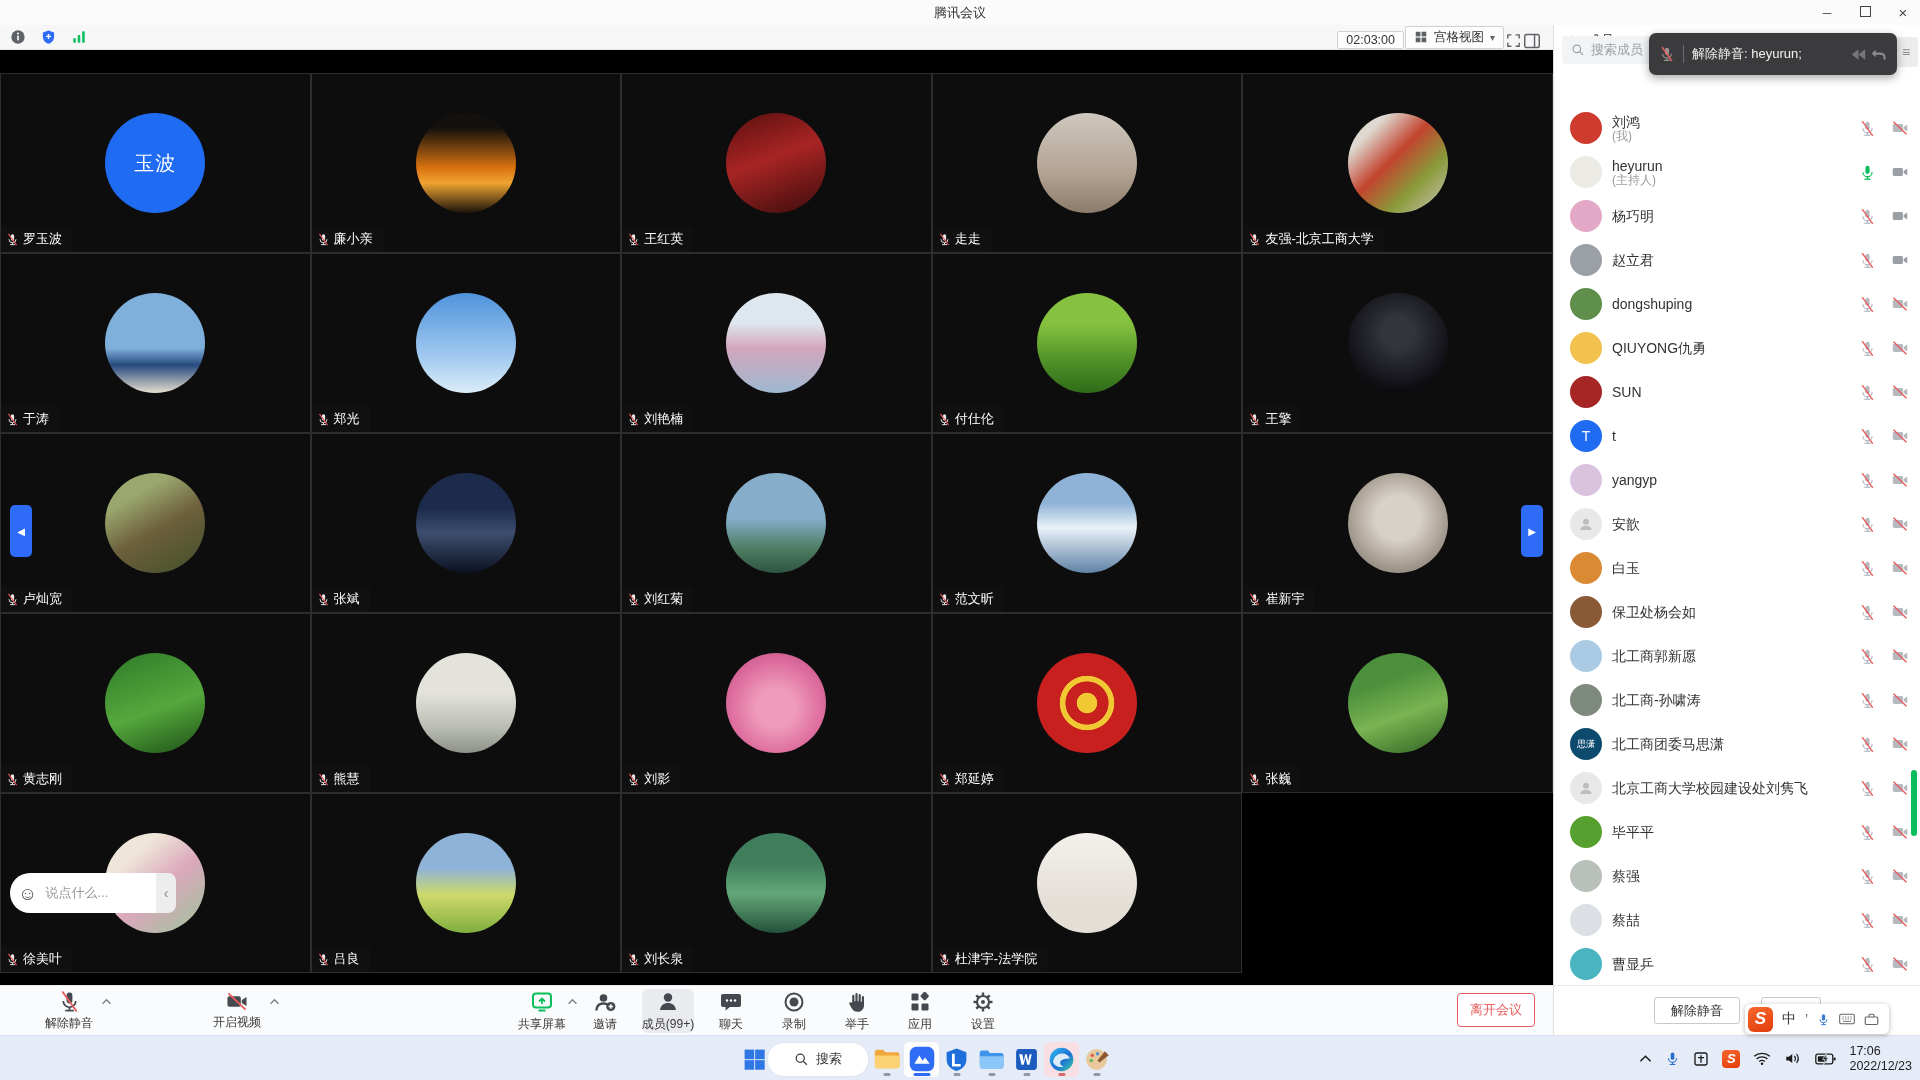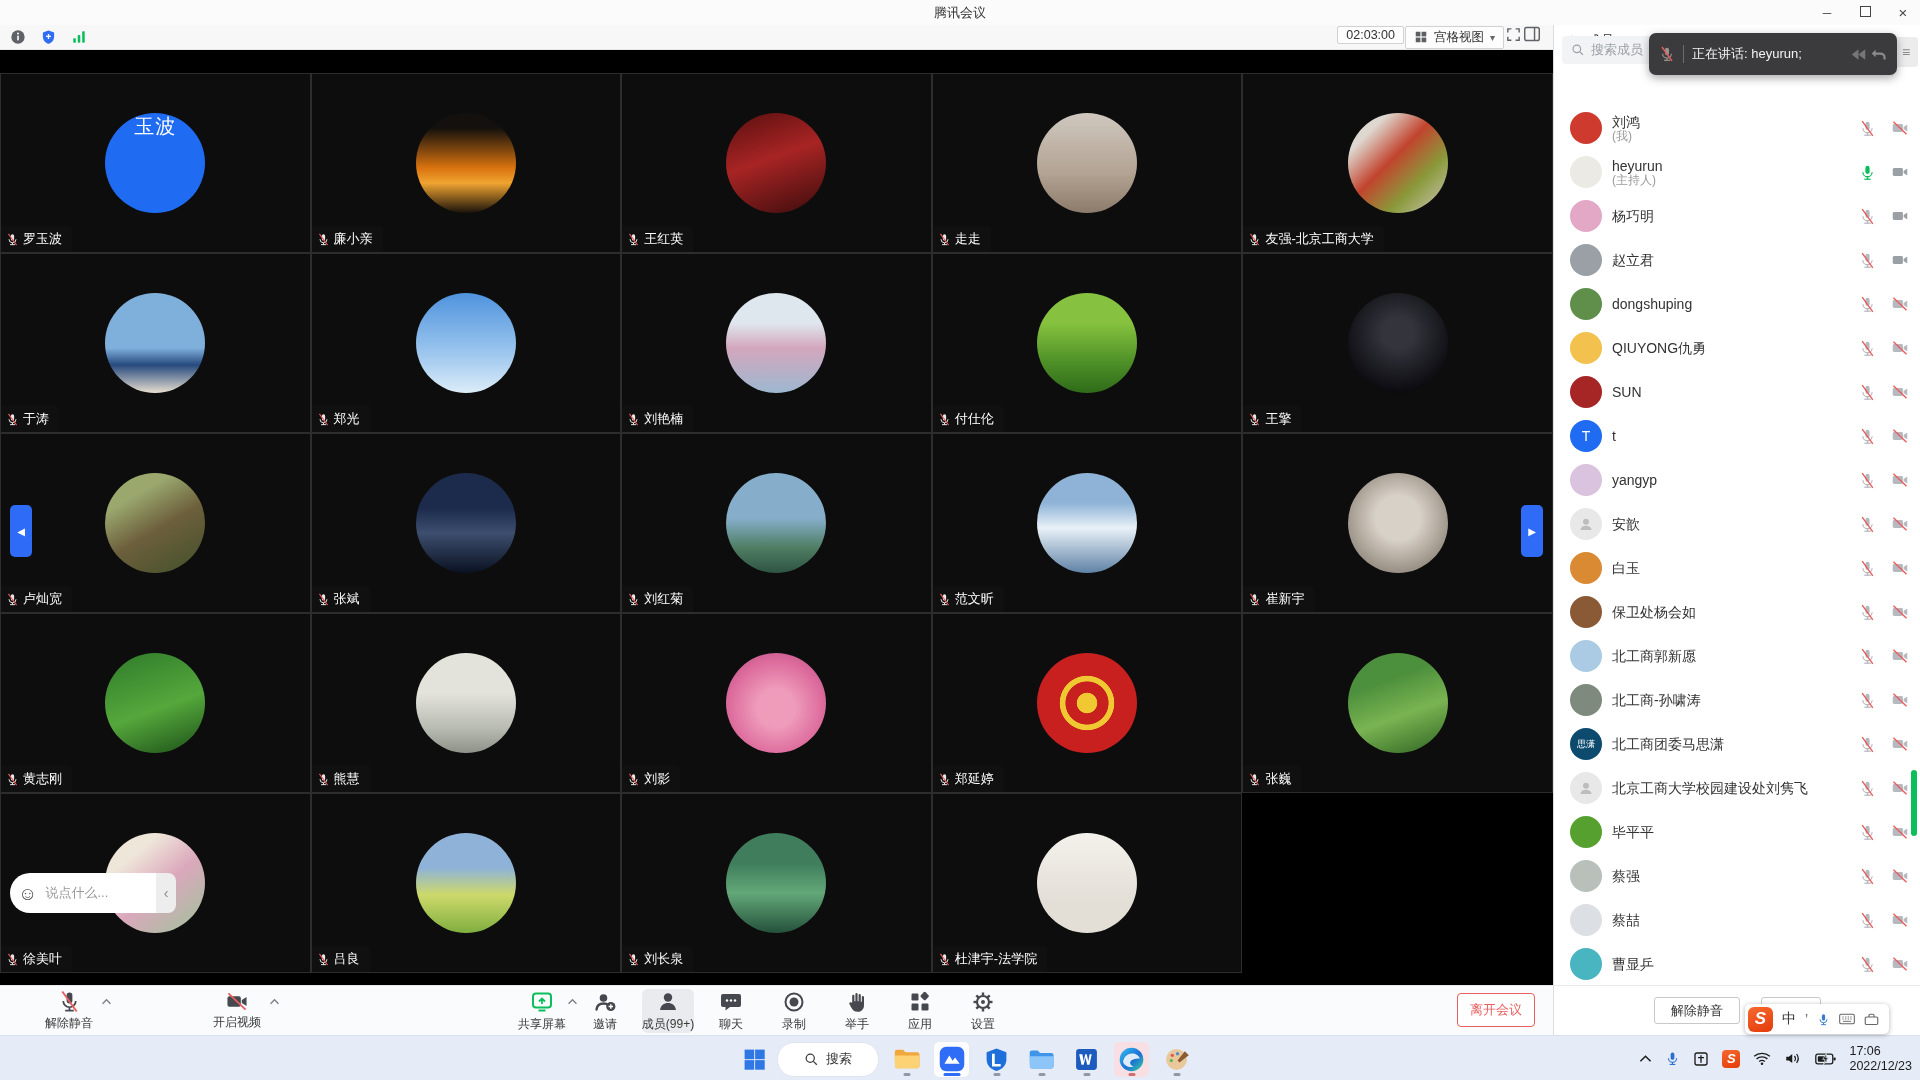--- a/index.html
+++ b/index.html
@@ -10,32 +10,32 @@
   .titlebar{position:absolute;top:0;left:0;width:1920px;height:25px;background:#fbfbfb;border-bottom:1px solid #ececec;
             display:flex;align-items:center;justify-content:center;}
   .title{font-size:13px;color:#333;}
   .win-controls{position:absolute;right:10px;top:0;height:25px;display:flex;align-items:center;gap:24px;color:#444;}
   .wc{font-size:12px;line-height:1;cursor:default;width:14px;text-align:center;}
   .maxbox{width:9px;height:9px;border:1.2px solid #444;display:inline-block;}
   
   .toolbar{position:absolute;top:25px;left:0;width:1553px;height:25px;background:#f7f7f8;border-bottom:1px solid #e6e6e6;
            display:flex;align-items:center;box-sizing:border-box;}
   .tl-icons{display:flex;align-items:center;gap:15px;margin-left:10px;}
-  .tr-cluster{margin-left:auto;display:flex;align-items:flex-start;gap:1px;margin-right:12px;}
+  .tr-cluster{margin-left:auto;display:flex;align-items:flex-end;gap:1px;margin-right:12px;}
   .timer{border:1px solid #d2d2d2;background:#fdfdfd;border-radius:2px;padding:1px 8px;font-size:12.5px;color:#333;}
   .viewbtn{border:1px solid #d2d2d2;background:#fdfdfd;border-radius:2px;padding:2px 8px;display:flex;align-items:center;gap:6px;
            font-size:12.5px;color:#333;}
   .caret{font-size:10px;color:#666;}
   
   .video-area{position:absolute;top:50px;left:0;width:1553px;height:935px;background:#000;}
   .grid{position:absolute;top:23px;left:0;width:1553px;height:900px;display:grid;
         grid-template-columns:repeat(5,1fr);grid-template-rows:repeat(5,180px);}
   .tile{position:relative;background:#0d0d0d;border:1px solid #2d2d2d;box-sizing:border-box;
         display:flex;align-items:center;justify-content:center;}
-  .t-ava{width:100px;height:100px;border-radius:50%;display:flex;justify-content:center;overflow:hidden;}
+  .t-ava{width:100px;height:100px;border-radius:50%;display:flex;align-items:center;justify-content:center;overflow:hidden;}
   .pill{position:absolute;left:0;bottom:0;background:rgba(18,18,18,.8);color:#fff;font-size:13px;
         display:flex;align-items:center;gap:4px;padding:4px 10px 4px 5px;border-radius:0 3px 0 0;white-space:nowrap;}
   .nav{position:absolute;width:22px;height:52px;background:#2e6bf6;border-radius:5px;color:#fff;
        display:flex;align-items:center;justify-content:center;font-size:10px;cursor:pointer;}
   .nav-l{left:10px;top:455px;} .nav-r{left:1521px;top:455px;}
   .chat-pill{position:absolute;left:10px;top:823px;width:146px;height:40px;background:#fff;border-radius:20px 0 0 20px;
              display:flex;align-items:center;gap:8px;padding-left:8px;box-sizing:border-box;}
   .chat-smile{font-size:19px;color:#555;line-height:1;}
   .chat-ph{font-size:13px;color:#999;text-align:center;}
   .chat-handle{position:absolute;left:156px;top:823px;width:20px;height:40px;background:#ededed;border-radius:0 8px 8px 0;
@@ -82,21 +82,21 @@
   
   .sogou-bar{position:absolute;left:1745px;top:1004px;height:30px;background:#fff;border-radius:5px;z-index:12;
              box-shadow:0 1px 5px rgba(0,0,0,.3);display:flex;align-items:center;gap:9px;padding:0 10px 0 3px;}
   .sogou-s{width:18px;height:18px;border-radius:4px;background:linear-gradient(160deg,#f6682f,#e33c09);color:#fff;
            font-weight:bold;font-size:13px;display:flex;align-items:center;justify-content:center;font-style:italic;}
   .sogou-s.big{width:25px;height:25px;font-size:17px;border-radius:6px;}
   .sg-mode{font-size:14px;color:#333;}
   .sg-punc{font-size:14px;color:#666;}
   
   .taskbar{position:absolute;top:1035px;left:0;width:1920px;height:45px;background:#e6ecf7;border-top:1px solid #d9e1f0;box-sizing:border-box;}
-  .tb-apps{position:absolute;left:742px;top:3px;height:40px;display:flex;align-items:center;gap:10px;}
+  .tb-apps{position:absolute;left:742px;top:3px;height:40px;display:flex;align-items:center;}
   .tb-ico{display:flex;align-items:center;justify-content:center;cursor:pointer;}
   .tb-search{height:33px;width:100px;background:#fff;border:1px solid #dfe5f0;border-radius:17px;display:flex;align-items:center;
              justify-content:center;gap:7px;font-size:13px;color:#333;cursor:pointer;}
   .tb-tile{position:relative;width:35px;height:35px;border-radius:5px;display:flex;align-items:center;justify-content:center;cursor:pointer;}
   .tb-tile .ind{position:absolute;bottom:1px;left:50%;transform:translateX(-50%);width:7px;height:3px;border-radius:2px;background:#8f98a5;}
   .tb-tile.act-meeting{background:#fdfdfd;box-shadow:0 0 0 1px #e4e9f3;}
   .tb-tile.act-meeting .ind{width:17px;background:#2e6bf6;}
   .tb-tile.act-edge{background:#f8dfe3;}
   .tb-tile.act-edge .ind{background:#d06d6d;}
   .tb-tray{position:absolute;right:8px;top:0;height:45px;display:flex;align-items:center;gap:13px;}
@@ -1164,21 +1164,21 @@
     <span>
         <svg width="16" height="16" viewBox="0 0 24 24">
           <rect x="9" y="2.5" width="6" height="11.5" rx="3" fill="#9b9490"></rect>
           <path d="M5.5 11.5a6.5 6.5 0 0 0 13 0" fill="none" stroke="#9b9490" stroke-width="1.8"></path>
           <line x1="12" y1="18" x2="12" y2="21.5" stroke="#9b9490" stroke-width="1.8"></line>
           <line x1="7.5" y1="21.5" x2="16.5" y2="21.5" stroke="#9b9490" stroke-width="1.8"></line>
           <line x1="4.5" y1="1.5" x2="19.5" y2="22.5" stroke="#e85d5d" stroke-width="2"></line>
         </svg>
       </span>
     <span class="toast-div"></span>
-    <span>正在讲话: heyurun;</span>
+    <span>解除静音: heyurun;</span>
     <span class="toast-arrows">
       <span>
           <svg width="19" height="15" viewBox="0 0 24 20">
             <path d="M12 3v14L3 10zm9 0v14l-9-7z" fill="#7d7d80"></path>
           </svg>
         </span>
       <span>
           <svg width="17" height="15" viewBox="0 0 24 20">
             <path d="M8 3L2.5 8.5 8 14v-3.5h6.5a4.5 4 0 0 1 4.5 4v2.5h3V14a7.5 7 0 0 0-7.5-7H8z" fill="#949497"></path>
           </svg>

